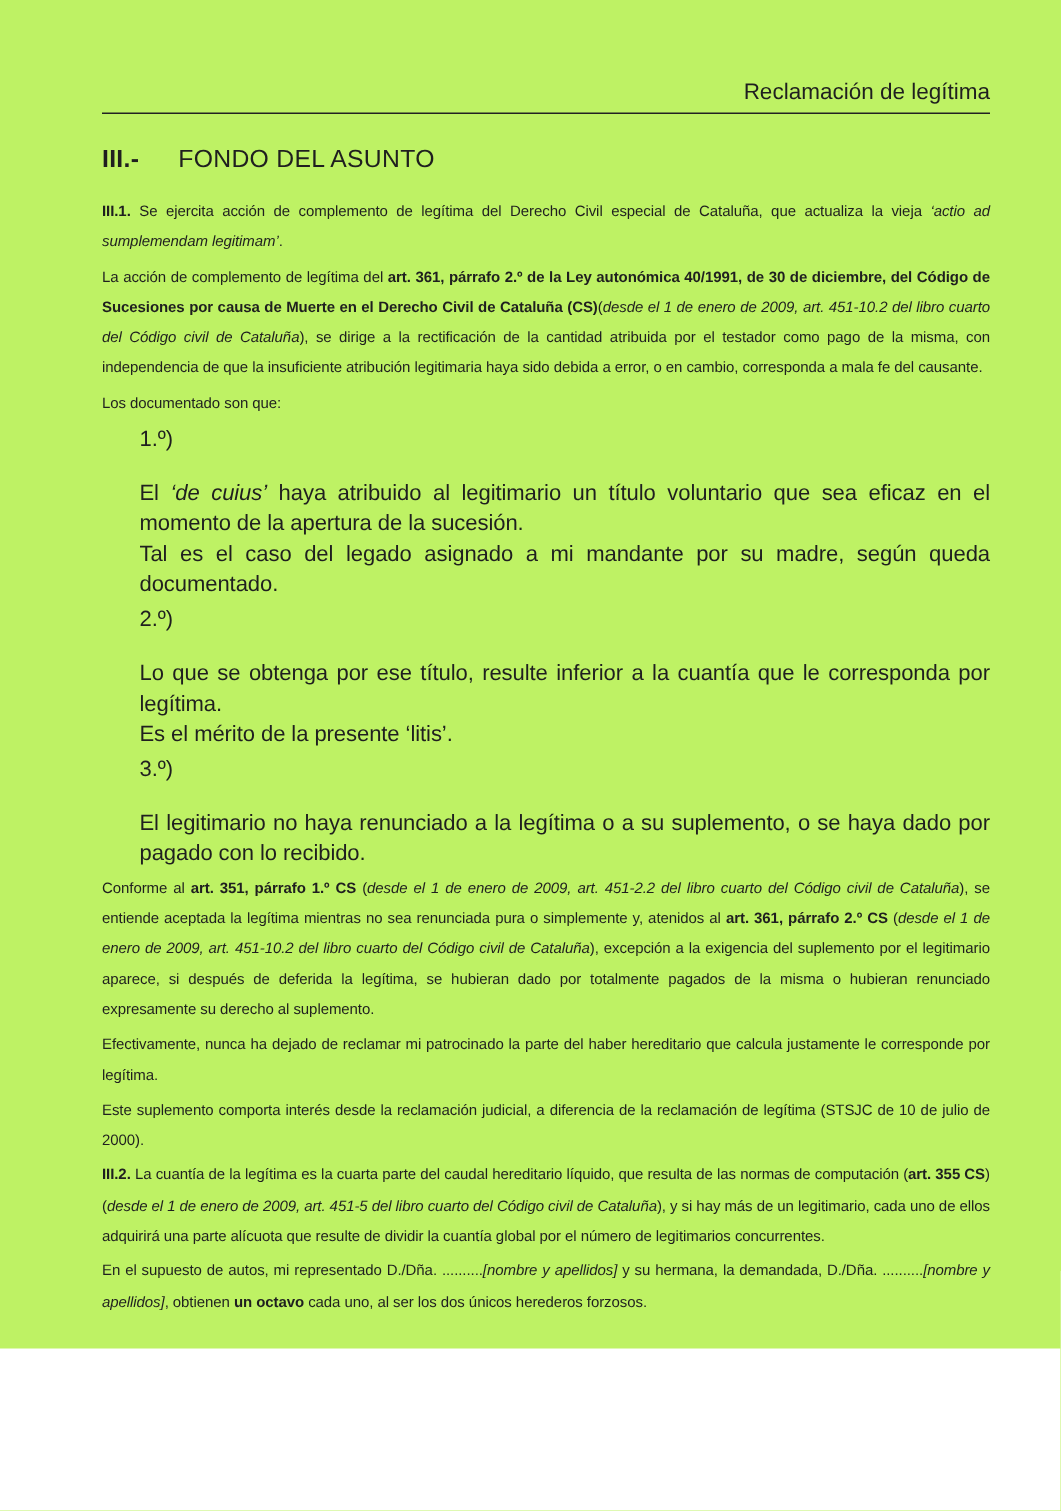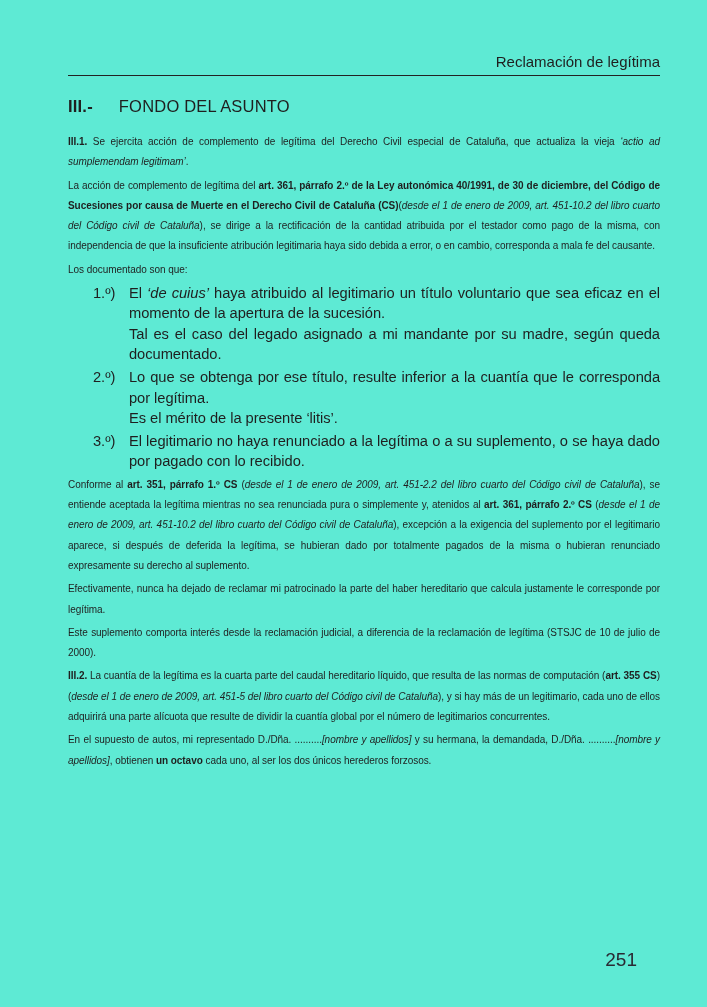--- a/index.html
+++ b/index.html
@@ -1,19 +1,19 @@
 <!DOCTYPE html>
 <html lang="es"><head>
 <meta charset="utf-8">
 <style>
   html, body { margin: 0; padding: 0; }
   .page {
     width: 707px;
-    height: 1007px;
-    background: #5eead4;
+    height: 899px;
+    background: #bef264;
     position: relative;
     overflow: hidden;
     font-family: "Liberation Sans", sans-serif;
     color: #1f1f1f;
     text-decoration: underline;
   }
   .content {
     position: absolute;
     left: 68px;
     top: 53px;
@@ -40,20 +40,21 @@
     font-size: 10px;
     line-height: 20.3px;
     letter-spacing: -0.05px;
   }
   .doc-body .li {
     display: flex;
     margin: 3px 0 3px 25px;
     font-size: 14.7px;
     line-height: 20.3px;
     letter-spacing: -0.05px;
+    flex-direction: column;
   }
   .li .marker { flex: 0 0 36px; }
   .li .li-text { flex: 1; text-align: justify; }
   .doc-body b { font-weight: 700; }
   .doc-body i { font-style: italic; }
   .folio {
     position: absolute;
     top: 949px;
     right: 70px;
     font-size: 19px;

